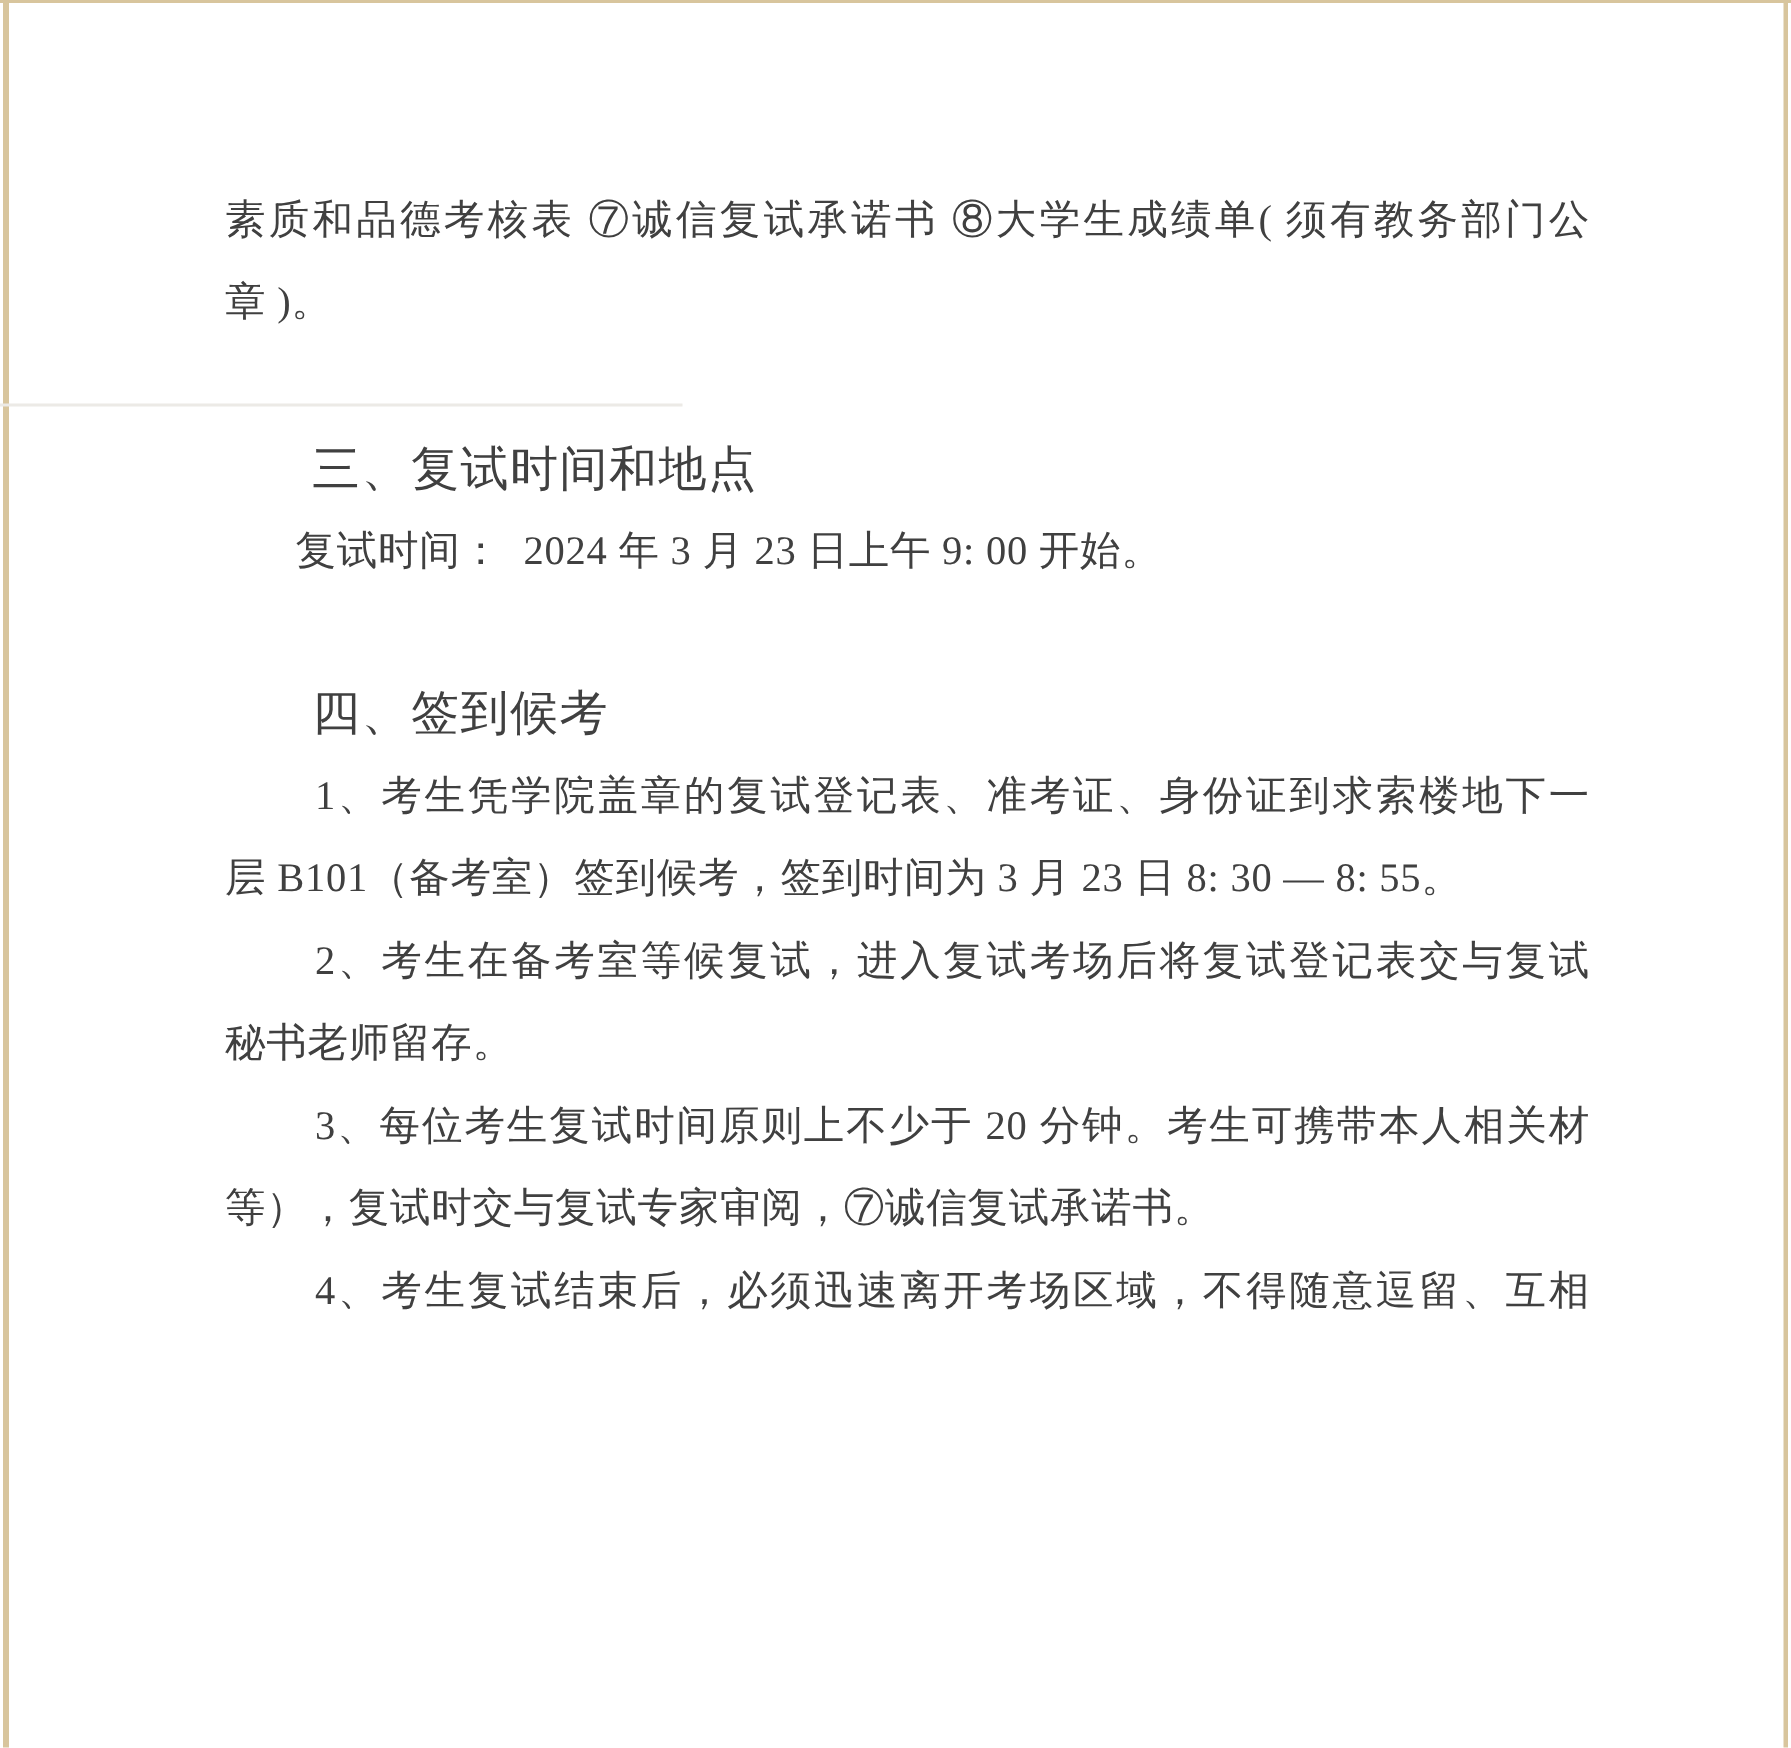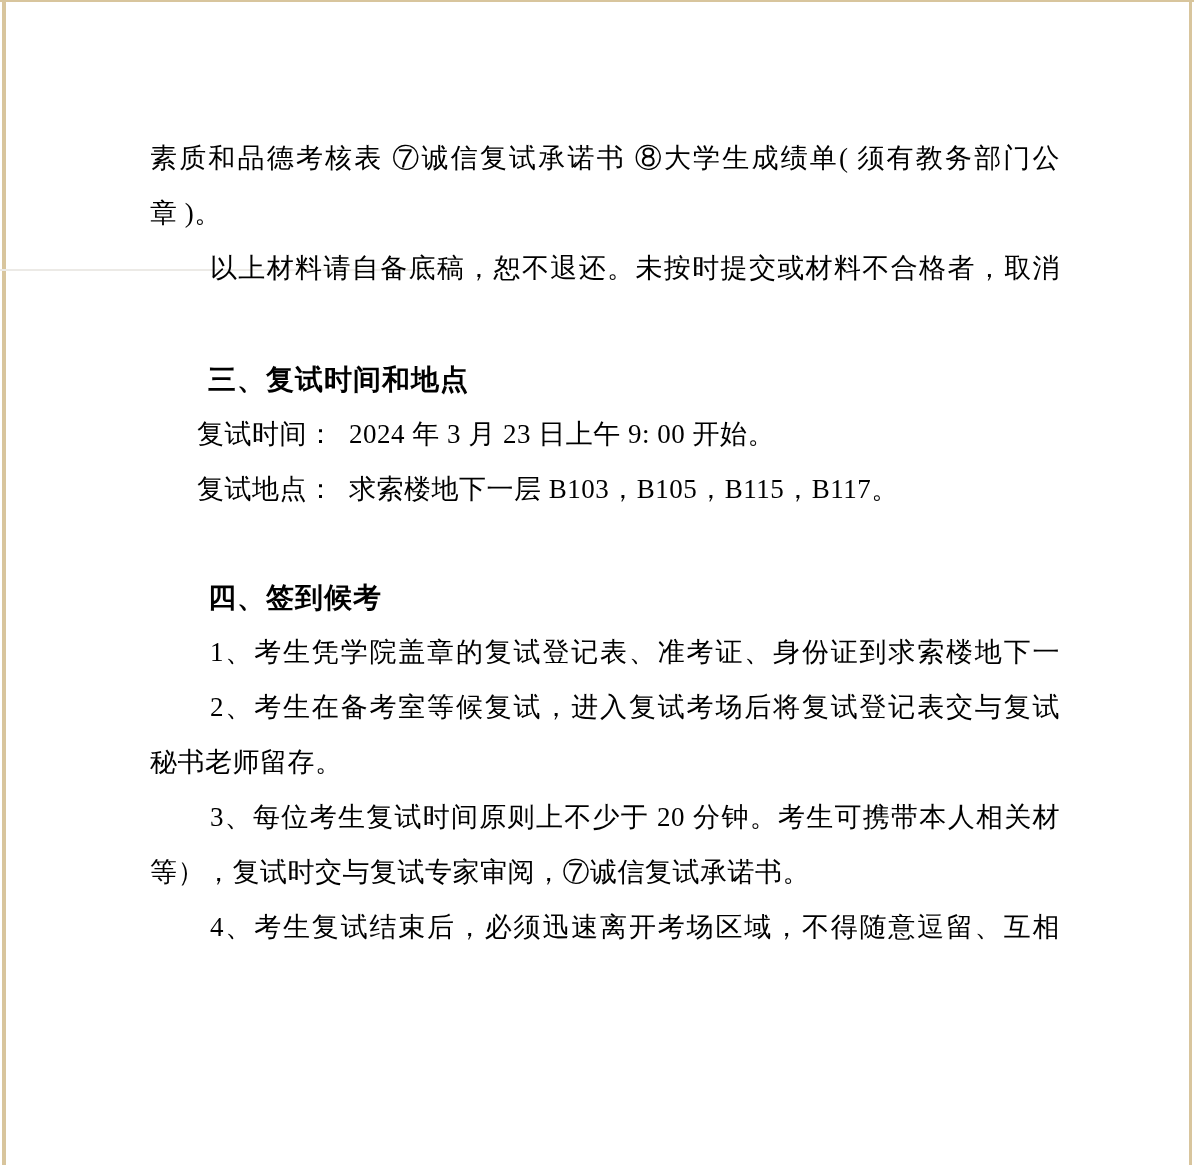--- a/index.html
+++ b/index.html
@@ -28,71 +28,70 @@
     position: absolute;
     left: 0;
     top: 269px;
     width: 455px;
     height: 2px;
     background: #eceae6;
   }
   .content {
     position: absolute;
     left: 150px;
-    top: 131px;
+    top: 119px;
     width: 910px;
-    color: #000000;
+    color: #404040;
   }
   .line {
     height: 55px;
     line-height: 55px;
     font-size: 27px;
     font-family: "Liberation Serif", "DejaVu Serif", serif;
     letter-spacing: 0.5px;
     white-space: pre-wrap;
     overflow: hidden;
   }
   .line.justify {
     text-align: justify;
     text-align-last: justify;
     text-justify: inter-character;
   }
   .line.indent   { padding-left: 60px; }
   .line.indent-s { padding-left: 47px; }
   .line.heading {
     padding-left: 58px;
     font-family: "Liberation Sans", "DejaVu Sans", sans-serif;
-    font-weight: 700;
-    font-size: 28px;
+    font-weight: 400;
+    font-size: 32px;
     letter-spacing: 1px;
   }
   .spacer-1 { height: 56px; }
   .spacer-2 { height: 53px; }
 </style>
 </head>
 <body>
 
 <div class="page">
   <div class="edge edge-top"></div>
   <div class="edge edge-left"></div>
   <div class="edge edge-right"></div>
   <div class="artifact"></div>
 
   <div class="content">
     <div class="line justify">素质和品德考核表 ⑦诚信复试承诺书 ⑧大学生成绩单( 须有教务部门公</div>
     <div class="line">章 )。</div>
-    <div class="line justify indent">以上材料请自备底稿，恕不退还。未按时提交或材料不合格者，取消</div>
 
     <div class="spacer-1"></div>
     <div class="line heading">三、复试时间和地点</div>
     <div class="line indent-s">复试时间：  2024 年 3 月 23 日上午 9: 00 开始。</div>
-    <div class="line indent-s">复试地点：  求索楼地下一层 B103，B105，B115，B117。</div>
 
     <div class="spacer-2"></div>
     <div class="line heading">四、签到候考</div>
     <div class="line justify indent">1、考生凭学院盖章的复试登记表、准考证、身份证到求索楼地下一</div>
+    <div class="line">层 B101（备考室）签到候考，签到时间为 3 月 23 日 8: 30 — 8: 55。</div>
     <div class="line justify indent">2、考生在备考室等候复试，进入复试考场后将复试登记表交与复试</div>
     <div class="line">秘书老师留存。</div>
     <div class="line justify indent">3、每位考生复试时间原则上不少于 20 分钟。考生可携带本人相关材</div>
     <div class="line">等），复试时交与复试专家审阅，⑦诚信复试承诺书。</div>
     <div class="line justify indent">4、考生复试结束后，必须迅速离开考场区域，不得随意逗留、互相</div>
   </div>
 </div>
 
 </body></html>

